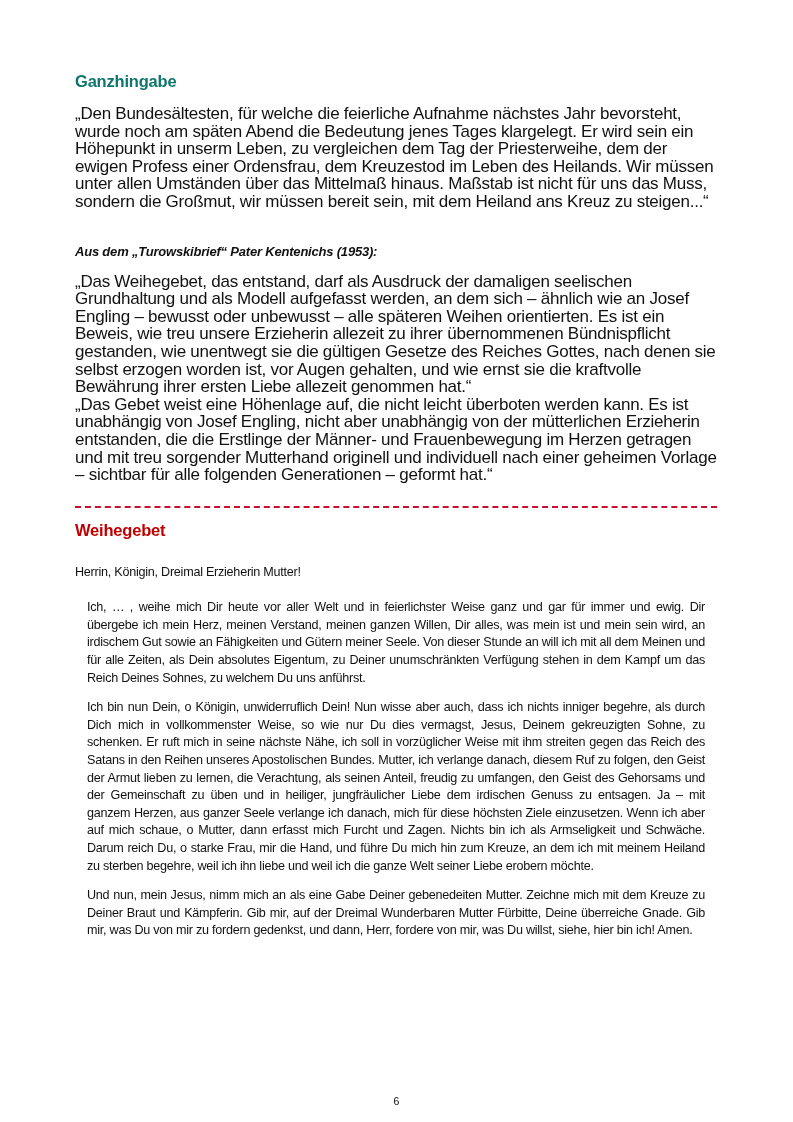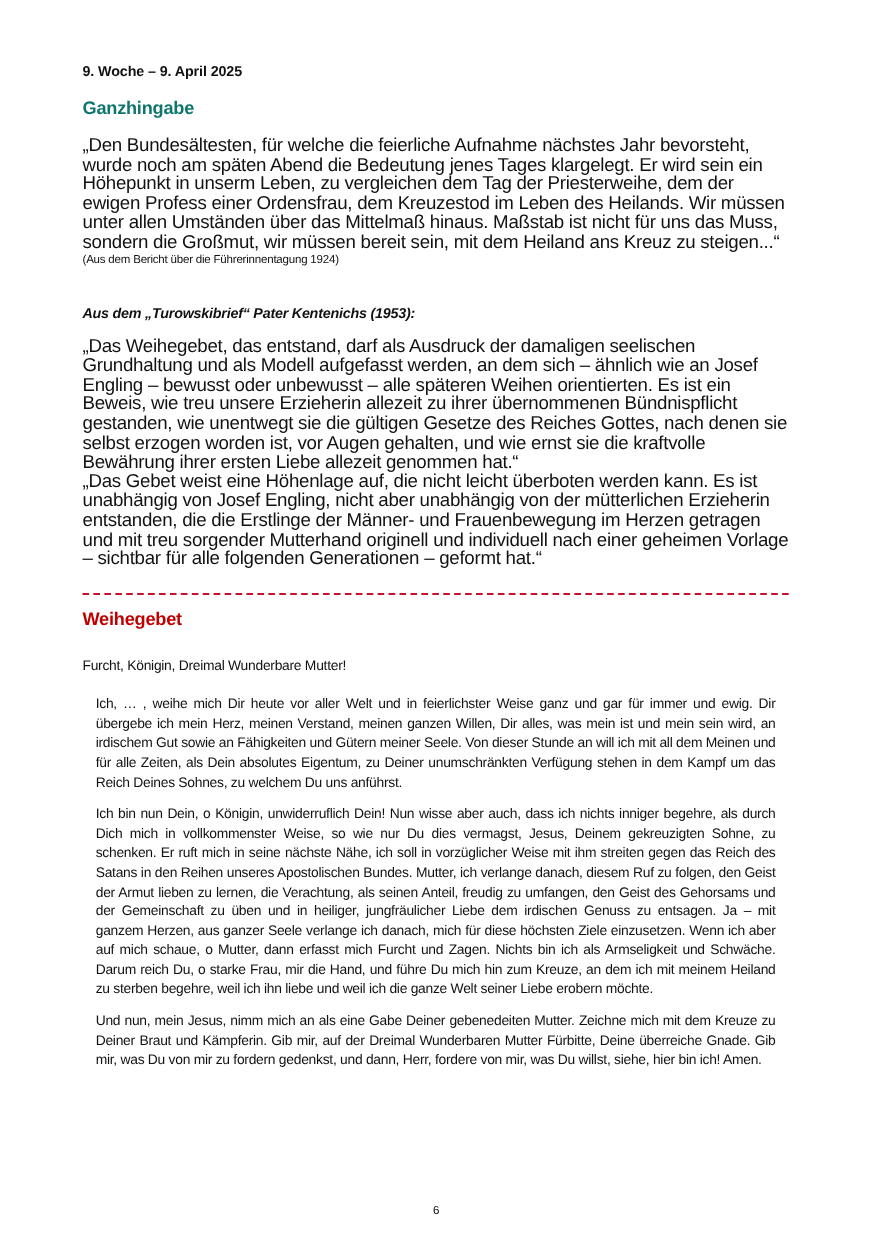--- a/index.html
+++ b/index.html
@@ -102,37 +102,35 @@
       width: 793px;
       top: 1095px;
       text-align: center;
       font-size: 10.5px;
     }
   </style>
 </head>
 <body>
 
 <div class="page">
-  <h2 class="week-heading">9. Woche – 9. April 2025</h2>
 
   <h1 class="red-title">Ganzhingabe</h1>
 
   <p class="para quote1">„Den Bundesältesten, für welche die feierliche Aufnahme nächstes Jahr bevorsteht, wurde noch am späten Abend die Bedeutung jenes Tages klargelegt. Er wird sein ein Höhepunkt in unserm Leben, zu vergleichen dem Tag der Priesterweihe, dem der ewigen Profess einer Ordensfrau, dem Kreuzestod im Leben des Heilands. Wir müssen unter allen Umständen über das Mittelmaß hinaus. Maßstab ist nicht für uns das Muss, sondern die Großmut, wir müssen bereit sein, mit dem Heiland ans Kreuz zu steigen...“</p>
-  <p class="source">(Aus dem Bericht über die Führerinnentagung 1924)</p>
 
   <h3 class="subheading">Aus dem „Turowskibrief“ Pater Kentenichs (1953):</h3>
 
   <p class="para quote2">„Das Weihegebet, das entstand, darf als Ausdruck der damaligen seelischen Grundhaltung und als Modell aufgefasst werden, an dem sich – ähnlich wie an Josef Engling – bewusst oder unbewusst – alle späteren Weihen orientierten. Es ist ein Beweis, wie treu unsere Erzieherin allezeit zu ihrer übernommenen Bündnispflicht gestanden, wie unentwegt sie die gültigen Gesetze des Reiches Gottes, nach denen sie selbst erzogen worden ist, vor Augen gehalten, und wie ernst sie die kraftvolle Bewährung ihrer ersten Liebe allezeit genommen hat.“</p>
   <p class="para">„Das Gebet weist eine Höhenlage auf, die nicht leicht überboten werden kann. Es ist unabhängig von Josef Engling, nicht aber unabhängig von der mütterlichen Erzieherin entstanden, die die Erstlinge der Männer- und Frauenbewegung im Herzen getragen und mit treu sorgender Mutterhand originell und individuell nach einer geheimen Vorlage – sichtbar für alle folgenden Generationen – geformt hat.“</p>
 
   <div class="divider"></div>
 
   <h1 class="center-red">Weihegebet</h1>
 
-  <p class="salutation">Furcht, Königin, Dreimal Wunderbare Mutter!</p>
+  <p class="salutation">Herrin, Königin, Dreimal Erzieherin Mutter!</p>
 
   <div class="prayer">
     <p>Ich, … , weihe mich Dir heute vor aller Welt und in feierlichster Weise ganz und gar für immer und ewig. Dir übergebe ich mein Herz, meinen Verstand, meinen ganzen Willen, Dir alles, was mein ist und mein sein wird, an irdischem Gut sowie an Fähigkeiten und Gütern meiner Seele. Von dieser Stunde an will ich mit all dem Meinen und für alle Zeiten, als Dein absolutes Eigentum, zu Deiner unumschränkten Verfügung stehen in dem Kampf um das Reich Deines Sohnes, zu welchem Du uns anführst.</p>
     <p>Ich bin nun Dein, o Königin, unwiderruflich Dein! Nun wisse aber auch, dass ich nichts inniger begehre, als durch Dich mich in vollkommenster Weise, so wie nur Du dies vermagst, Jesus, Deinem gekreuzigten Sohne, zu schenken. Er ruft mich in seine nächste Nähe, ich soll in vorzüglicher Weise mit ihm streiten gegen das Reich des Satans in den Reihen unseres Apostolischen Bundes. Mutter, ich verlange danach, diesem Ruf zu folgen, den Geist der Armut lieben zu lernen, die Verachtung, als seinen Anteil, freudig zu umfangen, den Geist des Gehorsams und der Gemeinschaft zu üben und in heiliger, jungfräulicher Liebe dem irdischen Genuss zu entsagen. Ja – mit ganzem Herzen, aus ganzer Seele verlange ich danach, mich für diese höchsten Ziele einzusetzen. Wenn ich aber auf mich schaue, o Mutter, dann erfasst mich Furcht und Zagen. Nichts bin ich als Armseligkeit und Schwäche. Darum reich Du, o starke Frau, mir die Hand, und führe Du mich hin zum Kreuze, an dem ich mit meinem Heiland zu sterben begehre, weil ich ihn liebe und weil ich die ganze Welt seiner Liebe erobern möchte.</p>
     <p>Und nun, mein Jesus, nimm mich an als eine Gabe Deiner gebenedeiten Mutter. Zeichne mich mit dem Kreuze zu Deiner Braut und Kämpferin. Gib mir, auf der Dreimal Wunderbaren Mutter Fürbitte, Deine überreiche Gnade. Gib mir, was Du von mir zu fordern gedenkst, und dann, Herr, fordere von mir, was Du willst, siehe, hier bin ich! Amen.</p>
   </div>
 </div>
 
 <div class="page-number">6</div>
 

